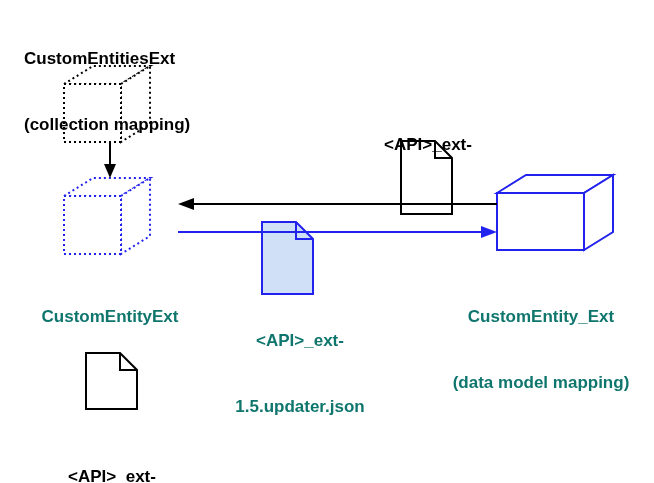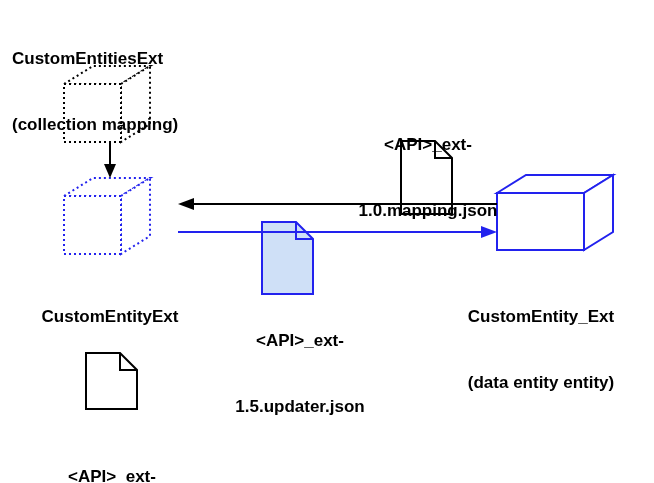--- a/index.html
+++ b/index.html
@@ -20,21 +20,21 @@
   }
   .label {
     position: absolute;
     font-weight: bold;
     font-size: 17px;
     line-height: 22px;
     white-space: pre;
     text-align: center;
   }
   .label.black { color: #000000; }
-  .label.blue  { color: #000000; }
+  .label.blue  { color: #0f766e; }
 
   .svgLayer {
     position: absolute;
     left: 0;
     top: 0;
     width: 654px;
     height: 483px;
   }
 </style>
 </head>
@@ -87,37 +87,36 @@
       <polygon points="178,204 194,198 194,210" fill="#000000"></polygon>
     </g>
 
     <g>
       <line x1="178" y1="232" x2="485" y2="232" stroke="#2222ee" stroke-width="2"></line>
       <polygon points="497,232 481,226 481,238" fill="#2222ee"></polygon>
     </g>
 
   </svg>
 
-  <div class="label black" style="left:0px; top:4px; width:250px; text-align:left; padding-left:12px; box-sizing:border-box;">
+  <div class="label black" style="left:0px; top:4px; width:250px; text-align:left; padding-left:24px; box-sizing:border-box;">
     <div>CustomEntitiesExt</div>
     <div>(collection mapping)</div>
   </div>
 
   <div class="label blue" style="left:10px; top:262px; width:200px;">
     <div>CustomEntityExt</div>
   </div>
 
   <div class="label blue" style="left:443px; top:262px; width:196px;">
     <div>CustomEntity_Ext</div>
-    <div>(data entity entity)</div>
+    <div>(data model mapping)</div>
   </div>
 
   <div class="label black" style="left:330px; top:90px; width:196px;">
     <div>&lt;API&gt;_ext-</div>
-    <div>1.0.mapping.json</div>
   </div>
 
   <div class="label blue" style="left:202px; top:286px; width:196px;">
     <div>&lt;API&gt;_ext-</div>
     <div>1.5.updater.json</div>
   </div>
 
   <div class="label black" style="left:14px; top:422px; width:196px;">
     <div>&lt;API&gt;_ext-</div>
     

